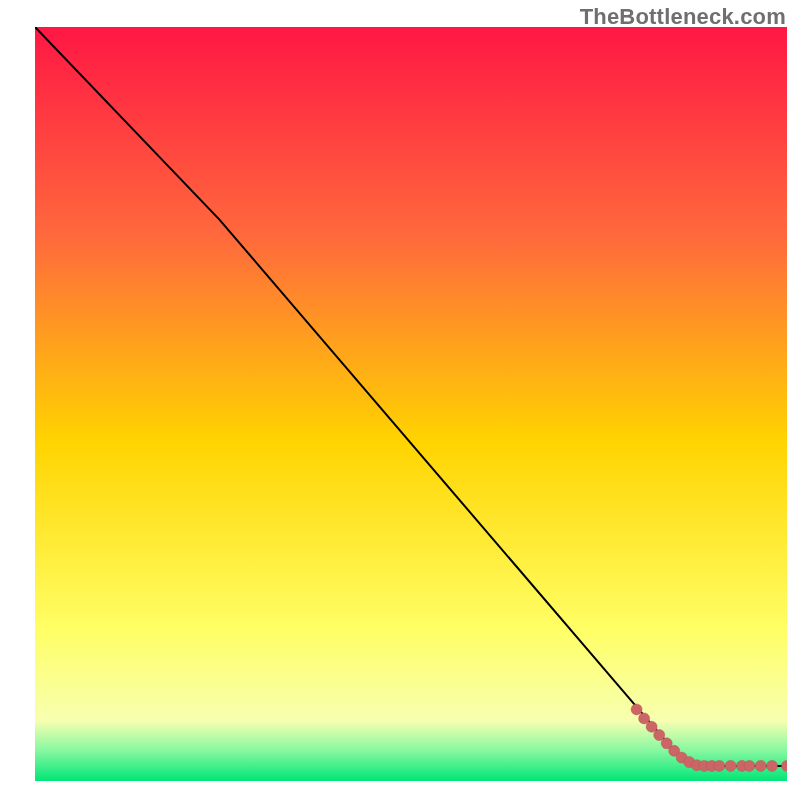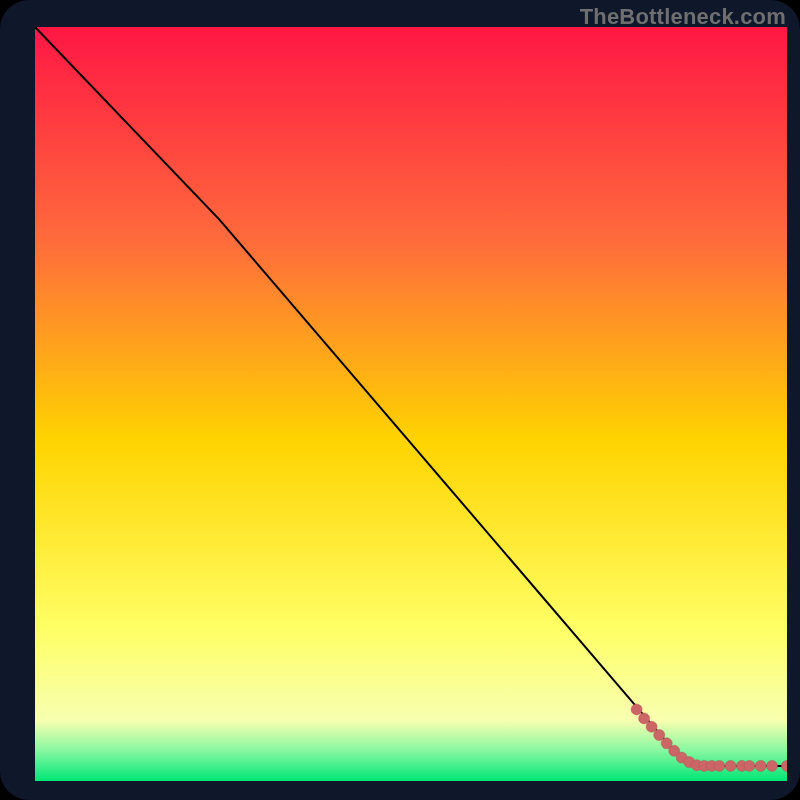--- a/index.html
+++ b/index.html
@@ -8,22 +8,21 @@
     width: 800px;
     height: 800px;
     background: #000;
     font-family: Arial, Helvetica, sans-serif;
     overflow: hidden;
   }
   .frame {
     position: relative;
     width: 800px;
     height: 800px;
-    background: #0f172a;
-    border-radius: 29px;
+    background: #ffffff;
   }
   .watermark {
     position: absolute;
     top: 4px;
     right: 14px;
     color: #6f6f6f;
     font-size: 22px;
     font-weight: 600;
     letter-spacing: 0.2px;
     z-index: 10;

